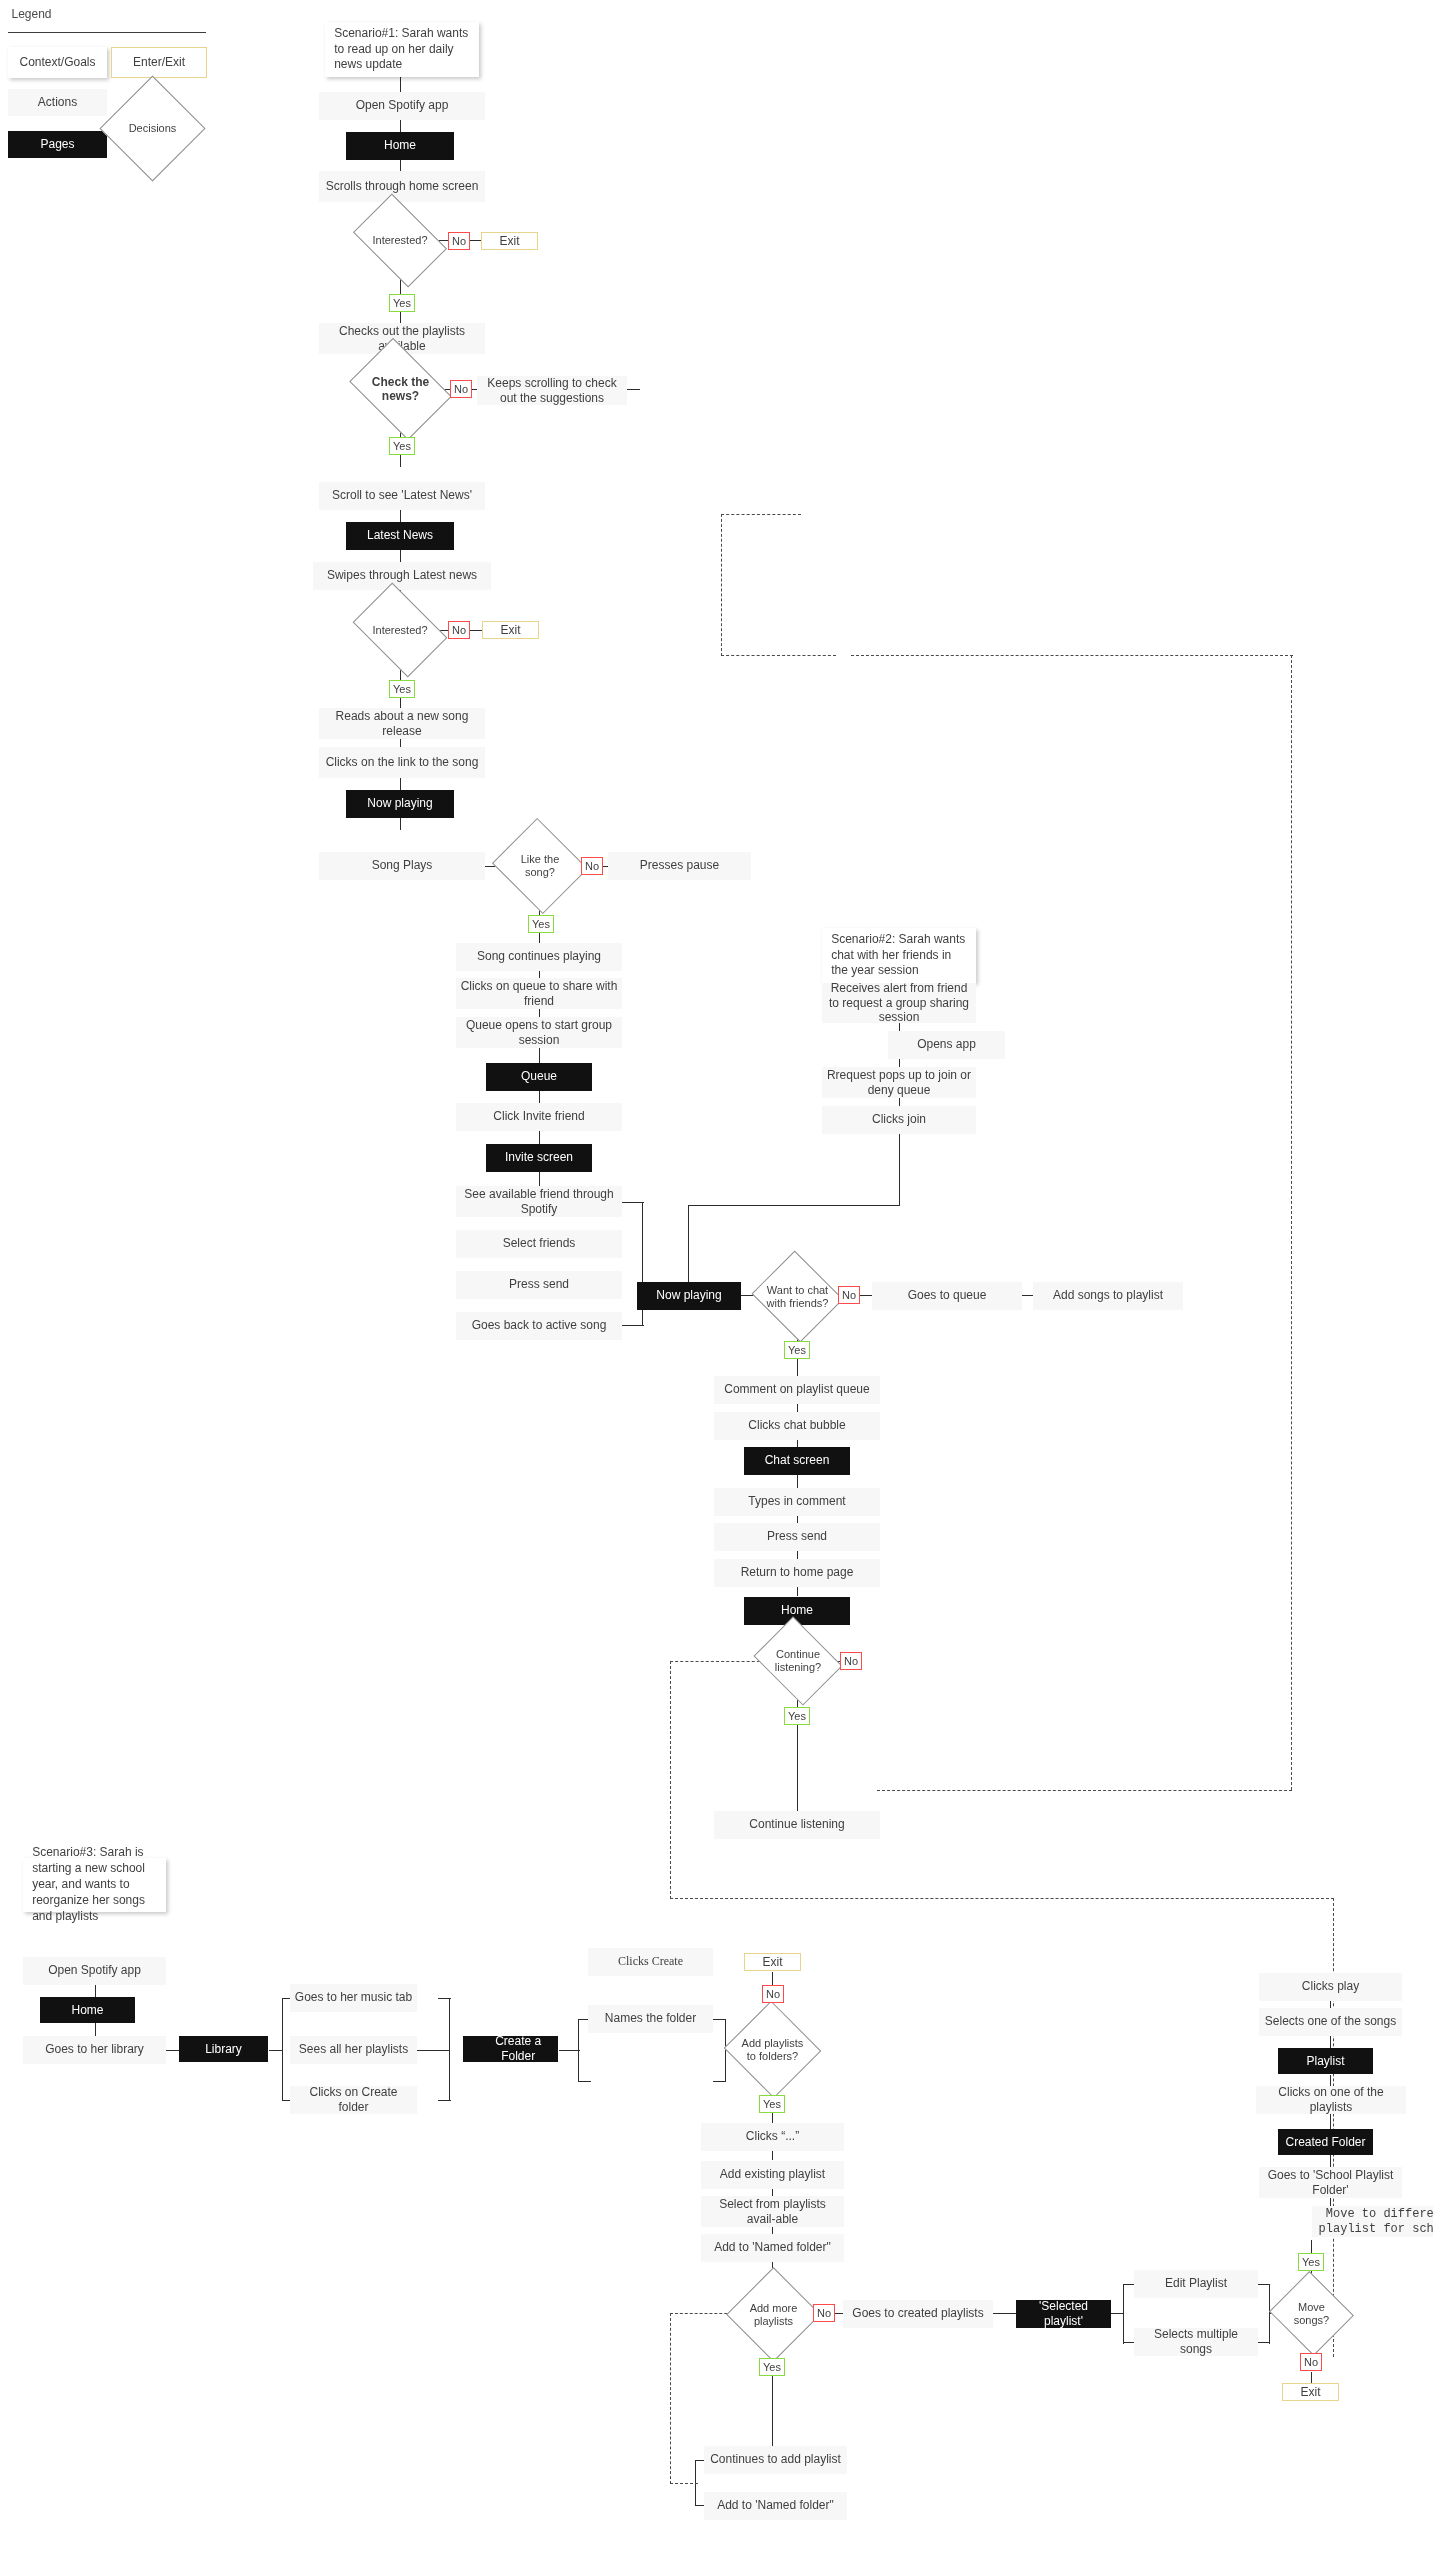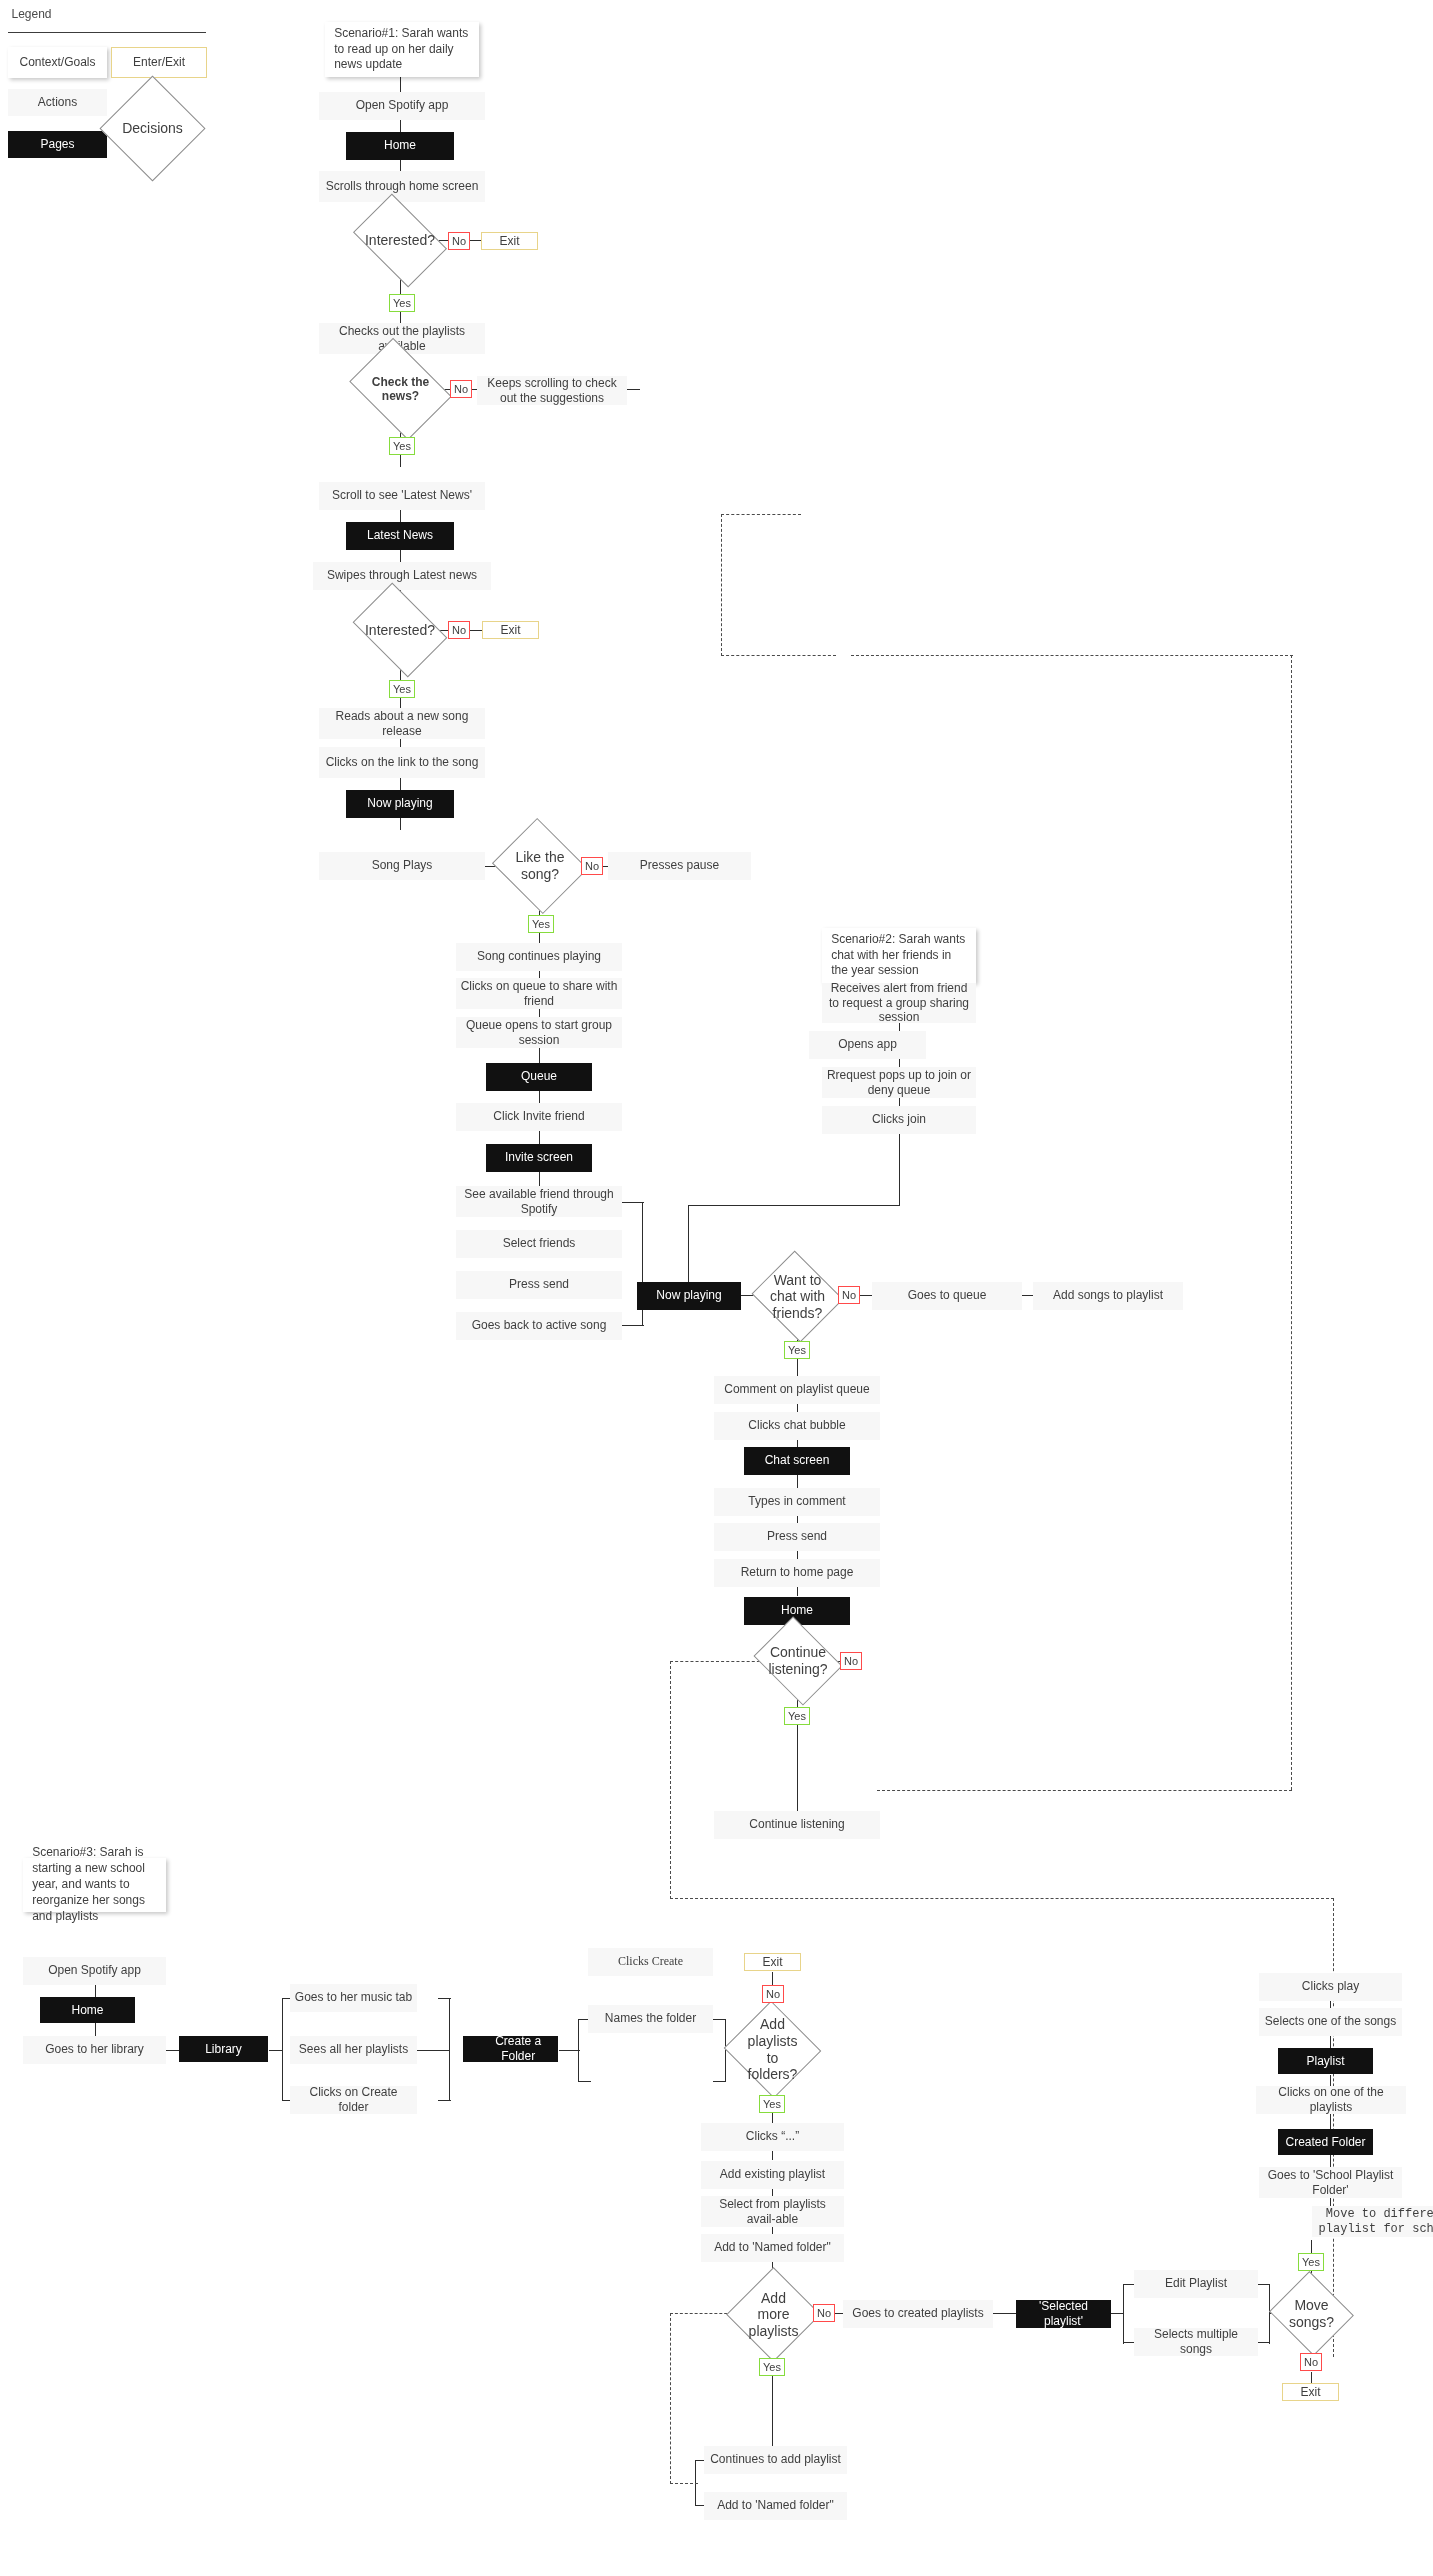--- a/index.html
+++ b/index.html
@@ -93,21 +93,21 @@
     border:0.9px solid #8d8d8d;
     transform:rotate(45deg);
   }
   .decision .dtxt {
     position:absolute;
     inset:0;
     display:flex;
     align-items:center;
     justify-content:center;
     text-align:center;
-    font-size:14px;
+    font-size:11px;
     line-height:1.18;
     color:#3f3f3f;
     padding:0 3.4px;
   }
   .decision.bold .dtxt { font-weight:700; font-size:12px; }
 
   
   .ln { position:absolute; background:#2d2d2d; z-index:2; }
   .lnv { width:1.4px; }
   .lnh { height:1.4px; }
@@ -264,21 +264,21 @@
   <div class="ln lnh" style="left:622px;top:1202px;width:22px;"></div>
   <div class="ln lnv" style="left:642px;top:1202px;height:124px;"></div>
   <div class="ln lnh" style="left:622px;top:1325px;width:22px;"></div>
   <div class="ln lnh" style="left:642px;top:1295px;width:46px;"></div>
 
   <div class="node context" style="left:822px;top:928px;width:154px;height:55px;">
     <span class="ctxt">Scenario#2: Sarah wants chat with her friends in the year session</span>
   </div>
   <div class="node action" style="left:822px;top:983px;width:154px;height:40px;">Receives alert from friend to request a group sharing session</div>
   <div class="ln lnv" style="left:899px;top:1023px;height:8px;"></div>
-  <div class="node action" style="left:809px;top:1031px;width:117px;height:27.5px;">Opens app</div>
+  <div class="node action" style="left:888px;top:1031px;width:117px;height:27.5px;">Opens app</div>
   <div class="ln lnv" style="left:899px;top:1059px;height:8px;"></div>
   <div class="node action" style="left:822px;top:1067px;width:154px;height:31px;">Rrequest pops up to join or deny queue</div>
   <div class="ln lnv" style="left:899px;top:1098px;height:8px;"></div>
   <div class="node action" style="left:822px;top:1106px;width:154px;height:27.5px;">Clicks join</div>
 
   <div class="ln lnv" style="left:899px;top:1133px;height:73px;"></div>
   <div class="ln lnh" style="left:688px;top:1205px;width:212px;"></div>
   <div class="ln lnv" style="left:688px;top:1205px;height:92px;"></div>
 
   <div class="node page" style="left:637px;top:1282px;width:104px;height:27.5px;">Now playing</div>

